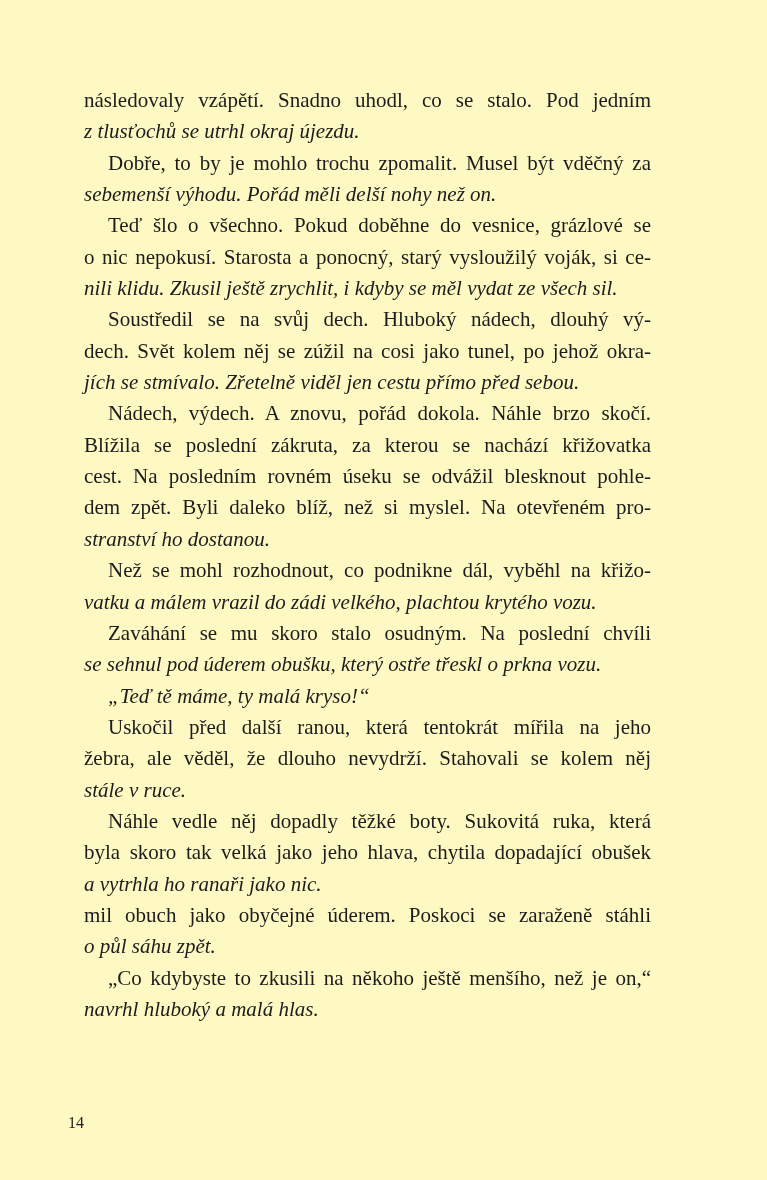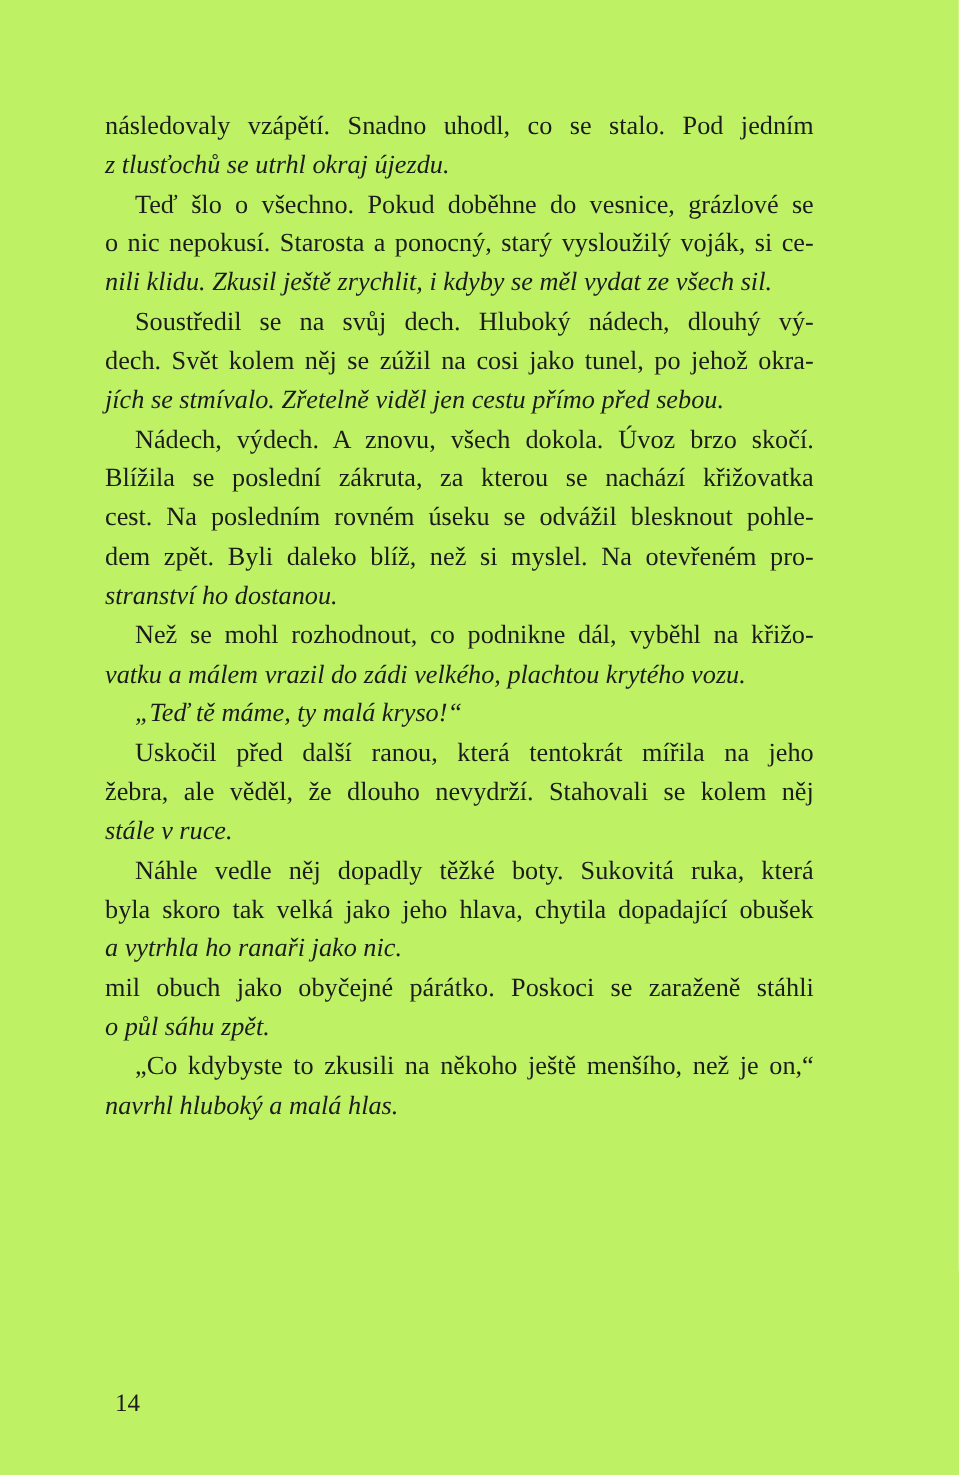--- a/index.html
+++ b/index.html
@@ -11,21 +11,21 @@
     width: 767px;
     height: 1180px;
     position: relative;
     overflow: hidden;
     font-family: "Liberation Serif", serif;
     color: #1c1c1c;
   }
   .book-page {
     position: absolute;
     inset: 0;
-    background: #bef264;
+    background: #fef9c3;
   }
   .text-block {
     position: absolute;
     left: 84px;
     top: 85px;
     width: 567px;
   }
   .para { margin: 0; padding: 0; }
   .line {
     font-size: 21px;
@@ -37,72 +37,80 @@
   }
   .line.last {
     text-align-last: left;
     font-style: italic;
   }
   .line.indent {
     text-indent: 24px;
   }
   .page-number {
     position: absolute;
-    left: 92px;
+    left: 68px;
     top: 1110px;
-    font-size: 20px;
+    font-size: 16px;
     line-height: 26px;
     color: #1c1c1c;
   }
 </style>
 </head>
 <body>
 
 <div class="book-page">
   <div class="text-block">
       <div class="para">
         <div class="line">následovaly vzápětí. Snadno uhodl, co se stalo. Pod jedním</div>
         <div class="line last">z tlusťochů se utrhl okraj újezdu.</div>
       </div>
       <div class="para">
+        <div class="line indent">Dobře, to by je mohlo trochu zpomalit. Musel být vděčný za</div>
+        <div class="line last">sebemenší výhodu. Pořád měli delší nohy než on.</div>
+      </div>
+      <div class="para">
         <div class="line indent">Teď šlo o všechno. Pokud doběhne do vesnice, grázlové se</div>
         <div class="line">o nic nepokusí. Starosta a ponocný, starý vysloužilý voják, si ce-</div>
         <div class="line last">nili klidu. Zkusil ještě zrychlit, i kdyby se měl vydat ze všech sil.</div>
       </div>
       <div class="para">
         <div class="line indent">Soustředil se na svůj dech. Hluboký nádech, dlouhý vý-</div>
         <div class="line">dech. Svět kolem něj se zúžil na cosi jako tunel, po jehož okra-</div>
         <div class="line last">jích se stmívalo. Zřetelně viděl jen cestu přímo před sebou.</div>
       </div>
       <div class="para">
-        <div class="line indent">Nádech, výdech. A znovu, všech dokola. Úvoz brzo skočí.</div>
+        <div class="line indent">Nádech, výdech. A znovu, pořád dokola. Náhle brzo skočí.</div>
         <div class="line">Blížila se poslední zákruta, za kterou se nachází křižovatka</div>
         <div class="line">cest. Na posledním rovném úseku se odvážil blesknout pohle-</div>
         <div class="line">dem zpět. Byli daleko blíž, než si myslel. Na otevřeném pro-</div>
         <div class="line last">stranství ho dostanou.</div>
       </div>
       <div class="para">
         <div class="line indent">Než se mohl rozhodnout, co podnikne dál, vyběhl na křižo-</div>
         <div class="line last">vatku a málem vrazil do zádi velkého, plachtou krytého vozu.</div>
+      </div>
+      <div class="para">
+        <div class="line indent">Zaváhání se mu skoro stalo osudným. Na poslední chvíli</div>
+        <div class="line last">se sehnul pod úderem obušku, který ostře třeskl o prkna vozu.</div>
       </div>
       <div class="para">
         <div class="line last indent">„Teď tě máme, ty malá kryso!“</div>
       </div>
       <div class="para">
         <div class="line indent">Uskočil před další ranou, která tentokrát mířila na jeho</div>
         <div class="line">žebra, ale věděl, že dlouho nevydrží. Stahovali se kolem něj</div>
         <div class="line last">stále v ruce.</div>
       </div>
       <div class="para">
         <div class="line indent">Náhle vedle něj dopadly těžké boty. Sukovitá ruka, která</div>
         <div class="line">byla skoro tak velká jako jeho hlava, chytila dopadající obušek</div>
         <div class="line last">a vytrhla ho ranaři jako nic.</div>
       </div>
       <div class="para">
-        <div class="line">mil obuch jako obyčejné párátko. Poskoci se zaraženě stáhli</div>
+        <div class="line">mil obuch jako obyčejné úderem. Poskoci se zaraženě stáhli</div>
         <div class="line last">o půl sáhu zpět.</div>
       </div>
       <div class="para">
         <div class="line indent">„Co kdybyste to zkusili na někoho ještě menšího, než je on,“</div>
         <div class="line last">navrhl hluboký a malá hlas.</div>
       </div>
     </div>
   <div class="page-number">14</div>
 </div>
 

